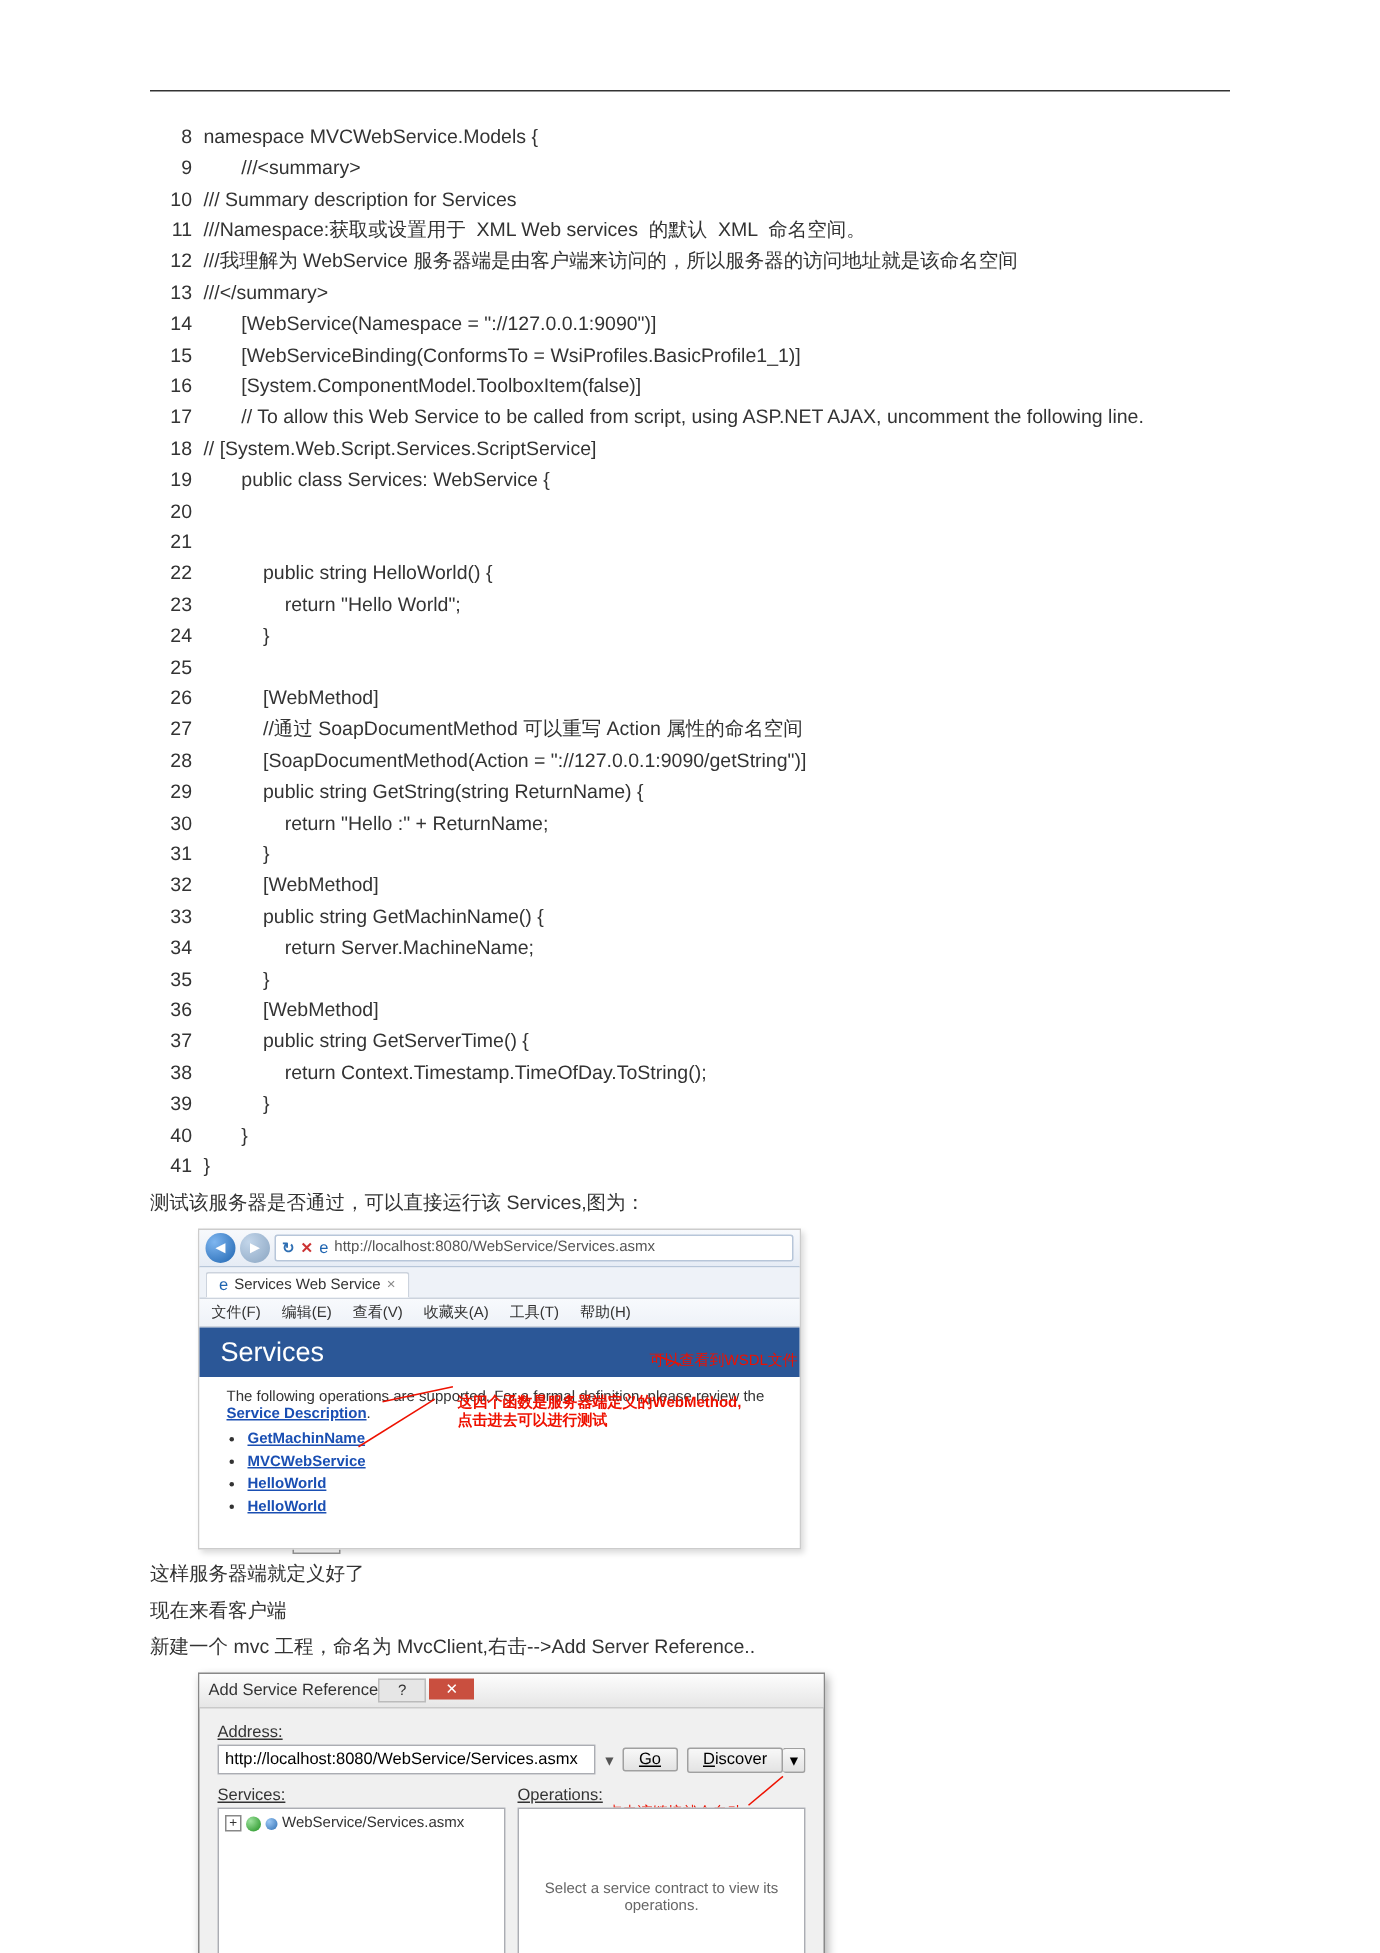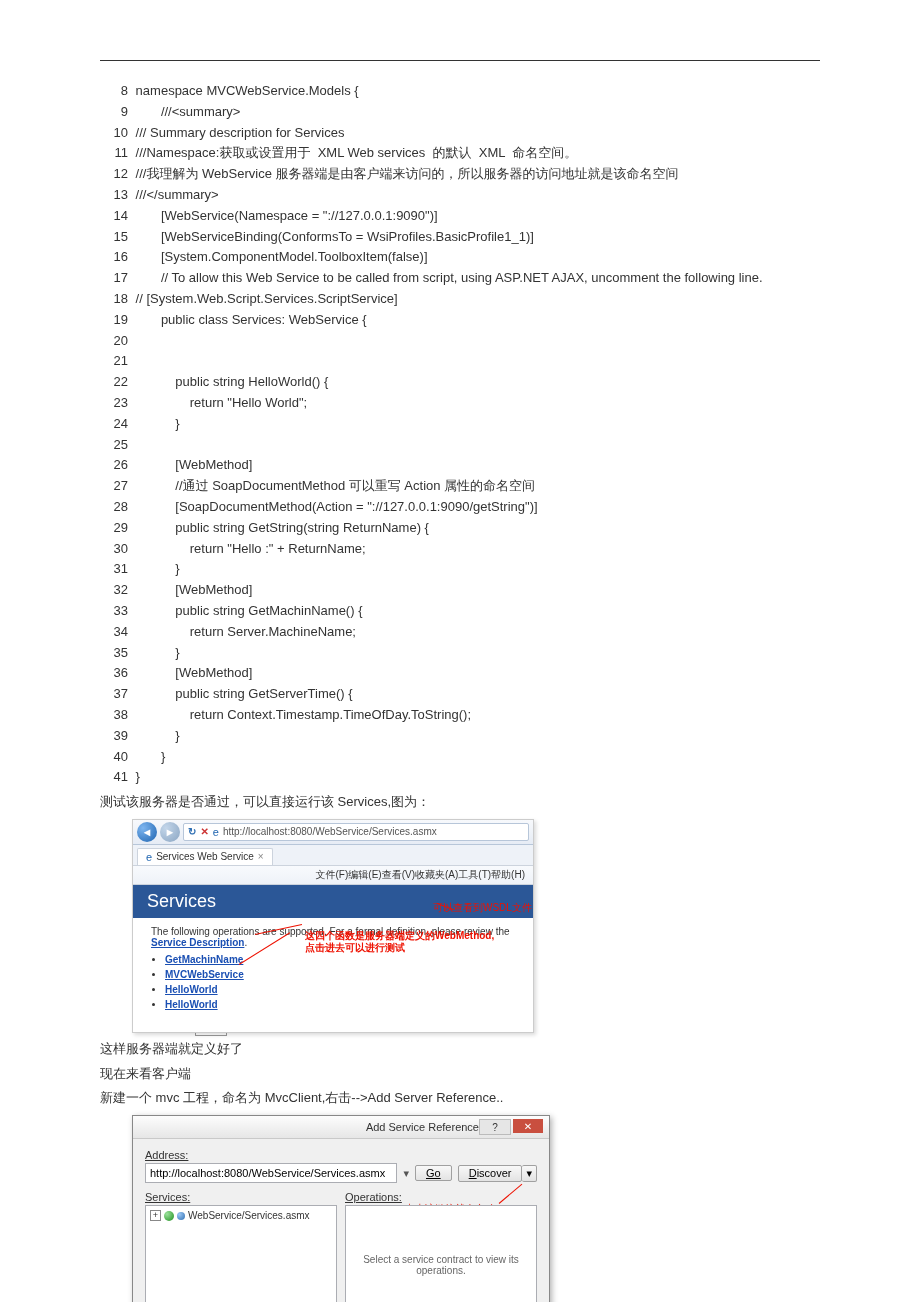--- a/index.html
+++ b/index.html
@@ -43,36 +43,36 @@
     background: linear-gradient(#f7f9fc,#e6ecf5);
     border-bottom:1px solid #b7c6d9;
     display:flex; align-items:center;
     gap:3px; padding:0 4px;
   }
   .navbtn { width:20px; height:20px; border-radius:50%; background:radial-gradient(circle at 30% 30%, #7eb6f0,#1e64b0); display:inline-flex; align-items:center; justify-content:center; color:#fff; font-size:11px; }
   .navbtn.fwd { background:radial-gradient(circle at 30% 30%, #c3d6ea,#8aa5c2); }
   .addr-box { flex:1; background:#fff; border:1px solid #b7c6d9; height:16px; border-radius:2px; display:flex; align-items:center; padding:0 4px; color:#555; gap:4px; }
   .tab-bar { height:20px; background:#eef2f8; border-bottom:1px solid #ccd3dd; display:flex; align-items:flex-end; padding-left:4px; }
   .tab { background:#fff; border:1px solid #ccd3dd; border-bottom:none; padding:2px 8px; display:flex; align-items:center; gap:4px; border-radius:2px 2px 0 0; }
-  .menu-bar { height:18px; background:linear-gradient(#f8fafd,#eef2f8); border-bottom:1px solid #ccd3dd; display:flex; align-items:center; padding:0 8px; color:#333;justify-content:flex-end; }
+  .menu-bar { height:18px; background:linear-gradient(#f8fafd,#eef2f8); border-bottom:1px solid #ccd3dd; display:flex; align-items:center; gap:14px; padding:0 8px; color:#333; }
   .svc-header { background:#2b5797; color:#fff; padding:6px 14px; font-size:18px; font-family:"Segoe UI", Arial; }
   .svc-body { padding:8px 18px 18px 18px; background:#fff; }
   .svc-body .intro { font-size:10px; color:#333; margin-bottom:6px; }
   .svc-body a { color:#1a4fb3; font-weight:bold; text-decoration:underline; font-size:10px; }
   .svc-body ul { margin:4px 0 0 14px; padding:0; }
   .svc-body li { margin:4px 0; }
   .anno { position:absolute; color:#e10; font-size:10px; line-height:1.2; pointer-events:none; }
   .arrow-line { position:absolute; background:#e10; height:1px; transform-origin:left center; }
   .ss2 {
     width: 416px;
     background:#f0f0f0;
     border:1px solid #888;
     box-shadow: 2px 2px 6px rgba(0,0,0,0.3);
   }
-  .ss2 .title-bar { height:22px; background:linear-gradient(#fdfdfd,#e6e6e6); border-bottom:1px solid #c9c9c9; display:flex; align-items:center; justify-content:flex-end; padding:0 6px; font-size:11px; }
+  .ss2 .title-bar { height:22px; background:linear-gradient(#fdfdfd,#e6e6e6); border-bottom:1px solid #c9c9c9; display:flex; align-items:center; justify-content:flex-start; padding:0 6px; font-size:11px; }
   .winc { display:flex; gap:2px; }
   .winc span { width:30px; height:14px; display:flex; align-items:center; justify-content:center; font-size:10px; }
   .winc .q { background:#e6e6e6; border:1px solid #bbb; }
   .winc .x { background:#c94f3f; color:#fff; }
   .ss2 .content { padding:10px 12px; font-size:11px; color:#333; }
   .ss2 .hint { font-size:10px; color:#333; margin-bottom:8px; line-height:1.3; }
   .ss2 label.fld { text-decoration:underline; display:block; margin-bottom:2px; }
   .ss2 .addr-row { display:flex; gap:6px; align-items:center; margin-bottom:8px; }
   .ss2 .addr-row input { flex:1; height:18px; border:1px solid #abadb3; padding:0 4px; font-size:11px; background:#fff; }
   .btn { background:linear-gradient(#f8f8f8,#e3e3e3); border:1px solid #a0a0a0; padding:1px 10px; font-size:11px; border-radius:2px;text-align:right; }

